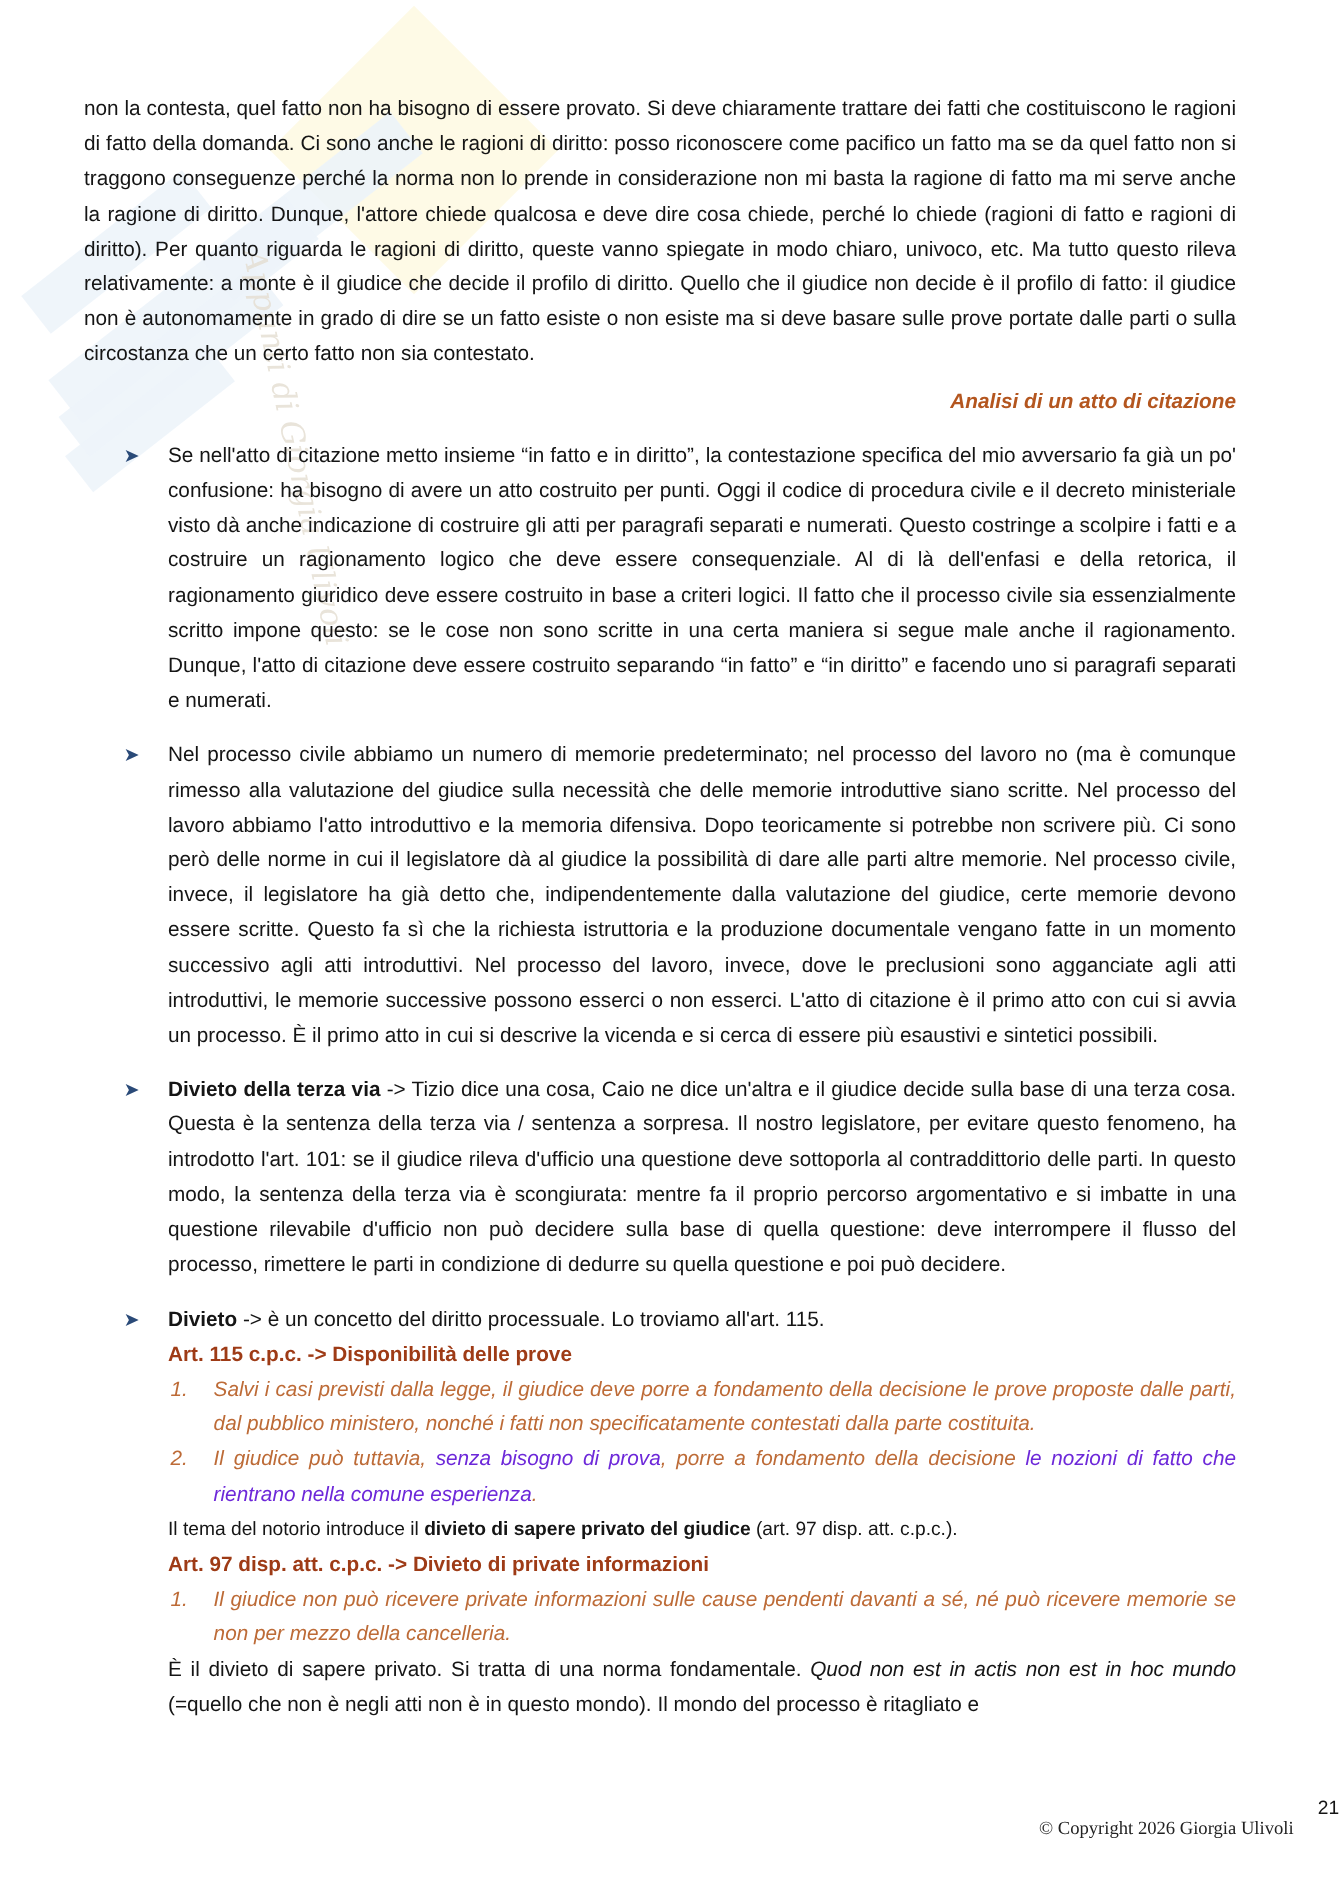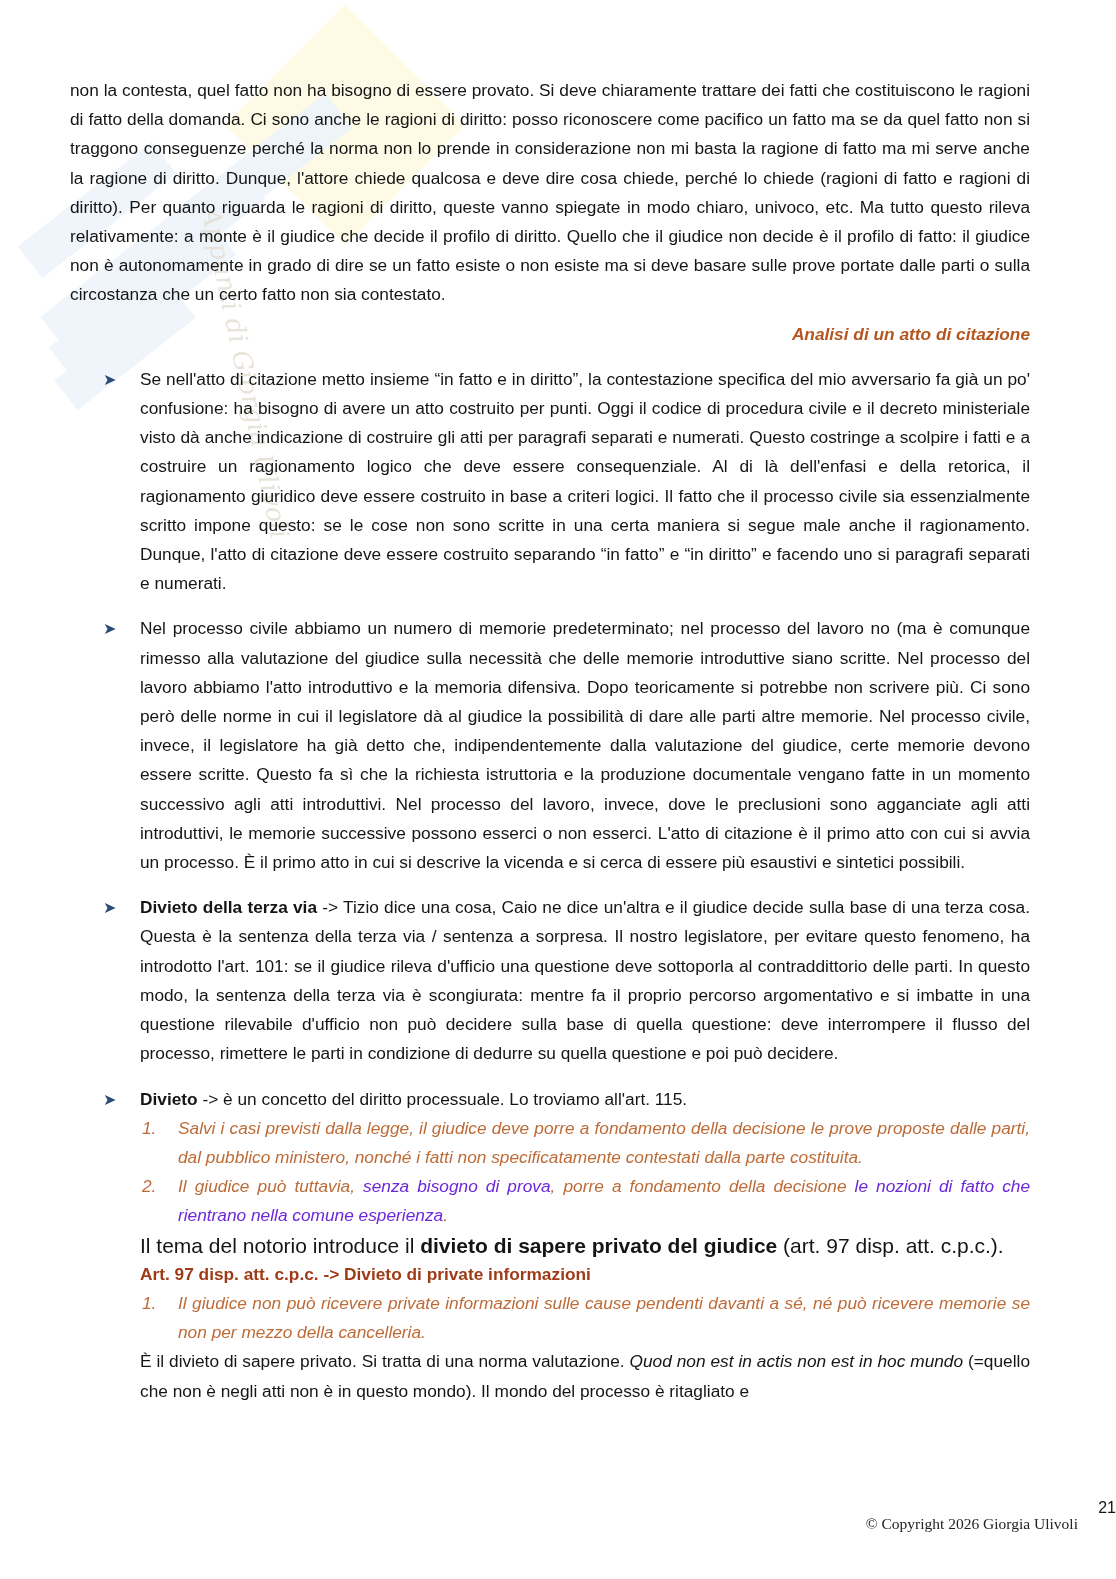--- a/index.html
+++ b/index.html
@@ -144,21 +144,21 @@
     top: 0;
     font-style: italic;
     color: #BD6B37;
   }
   ol.art-list .strong {
     font-weight: normal;
     font-style: italic;
     color: #6d28d9;
   }
   .note-line {
-    font-size: 21px;
+    font-size: 16px;
     line-height: 29.2px;
     color: #151515;
     text-align: left;
     margin: 0;
   }
 
   
   .page-number {
     position: absolute;
     left: 0;
@@ -214,20 +214,21 @@
 
       <li>
         <span class="marker">➤</span>
         <span class="li-body"><b>Divieto della terza via</b><span> -&gt; Tizio dice una cosa, Caio ne dice un'altra e il giudice decide sulla base di una terza cosa. Questa è la sentenza della terza via / sentenza a sorpresa. Il nostro legislatore, per evitare questo fenomeno, ha introdotto l'art. 101: se il giudice rileva d'ufficio una questione deve sottoporla al contraddittorio delle parti. In questo modo, la sentenza della terza via è scongiurata: mentre fa il proprio percorso argomentativo e si imbatte in una questione rilevabile d'ufficio non può decidere sulla base di quella questione: deve interrompere il flusso del processo, rimettere le parti in condizione di dedurre su quella questione e poi può decidere.</span></span>
       </li>
 
       <li>
         <span class="marker">➤</span>
         <span class="li-body"><b>Divieto</b><span> -&gt; è un concetto del diritto processuale. Lo troviamo all'art. 115.</span></span>
 
+        <div class="art-title">Art. 115 c.p.c. -&gt; Disponibilità delle prove</div>
 
         <ol class="art-list">
           <li>
             <span class="num">1.</span>
             <span>Salvi i casi previsti dalla legge, il giudice deve porre a fondamento della decisione le prove proposte dalle parti, dal pubblico ministero, nonché i fatti non specificatamente contestati dalla parte costituita.</span>
           </li>
           <li>
             <span class="num">2.</span><span>Il giudice può tuttavia, </span><span class="strong">senza bisogno di prova</span><span>, porre a fondamento della decisione </span><span class="strong">le nozioni di fatto che rientrano nella comune esperienza</span><span>.</span>
           </li>
         </ol>
@@ -236,21 +237,21 @@
 
         <div class="art-title">Art. 97 disp. att. c.p.c. -&gt; Divieto di private informazioni</div>
 
         <ol class="art-list">
           <li>
             <span class="num">1.</span>
             <span>Il giudice non può ricevere private informazioni sulle cause pendenti davanti a sé, né può ricevere memorie se non per mezzo della cancelleria.</span>
           </li>
         </ol>
 
-        <p class="para"><span>È il divieto di sapere privato. Si tratta di una norma valutazione. </span><i>Quod non est in actis non est in hoc mundo</i><span> (=quello che non è negli atti non è in questo mondo). Il mondo del processo è ritagliato e</span></p>
+        <p class="para"><span>È il divieto di sapere privato. Si tratta di una norma fondamentale. </span><i>Quod non est in actis non est in hoc mundo</i><span> (=quello che non è negli atti non è in questo mondo). Il mondo del processo è ritagliato e</span></p>
       </li>
 
     </ul>
   </div>
 
   <div class="page-number">21</div>
   <div class="copyright">© Copyright 2026 Giorgia Ulivoli</div>
 
 </div>
 

